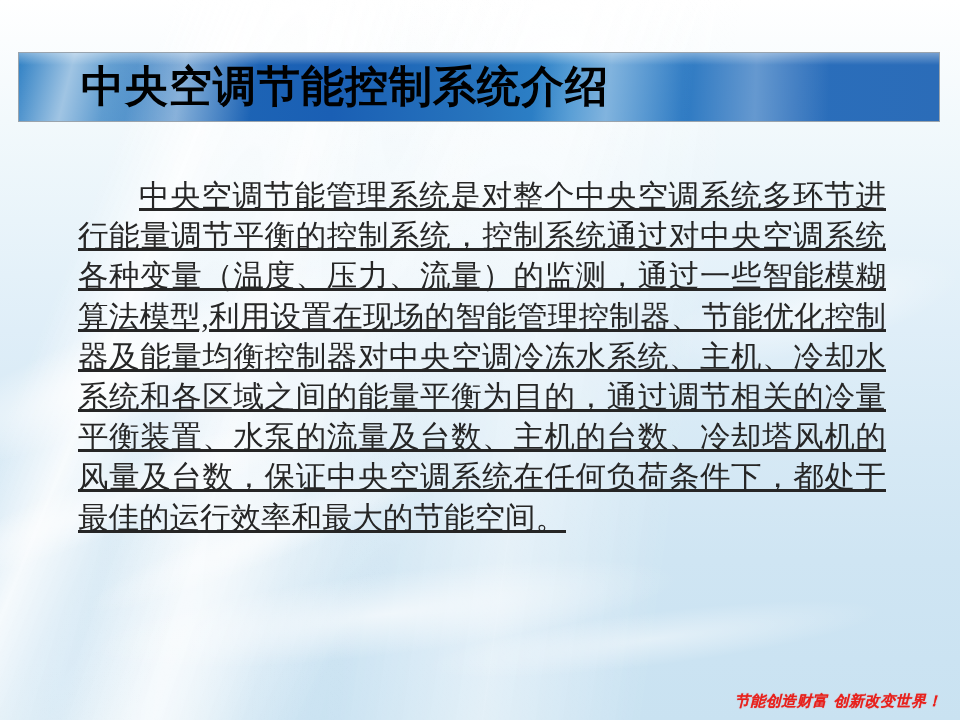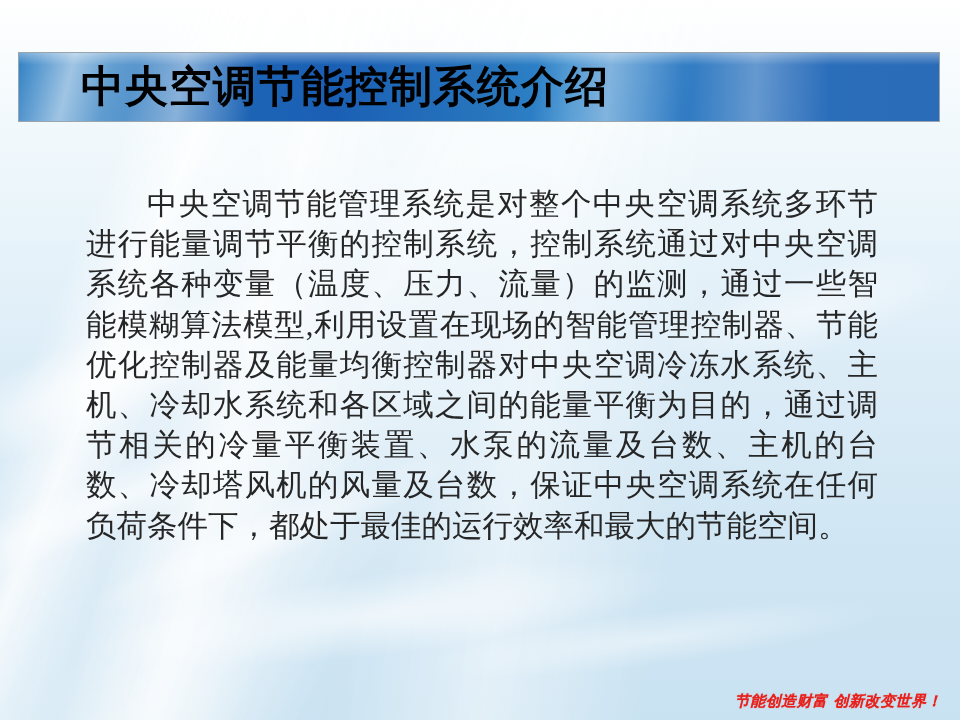--- a/index.html
+++ b/index.html
@@ -135,22 +135,23 @@
     top: 176px;
     width: 808px;
     font-family: "Liberation Serif", "DejaVu Serif", serif;
     font-size: 30.5px;
     line-height: 40.2px;
     color: #262626;
     text-align: justify;
     text-justify: inter-ideograph;
   }
   #body-text p {
-    margin: 8px;
+    margin: 0;
     text-indent: 2em;
+    text-decoration: underline;
   }
 
   
   #footer-slogan {
     position: absolute;
     right: 18px;
     bottom: 9px;
     font-family: "DejaVu Sans", "Liberation Sans", sans-serif;
     font-size: 15px;
     font-weight: bold;

